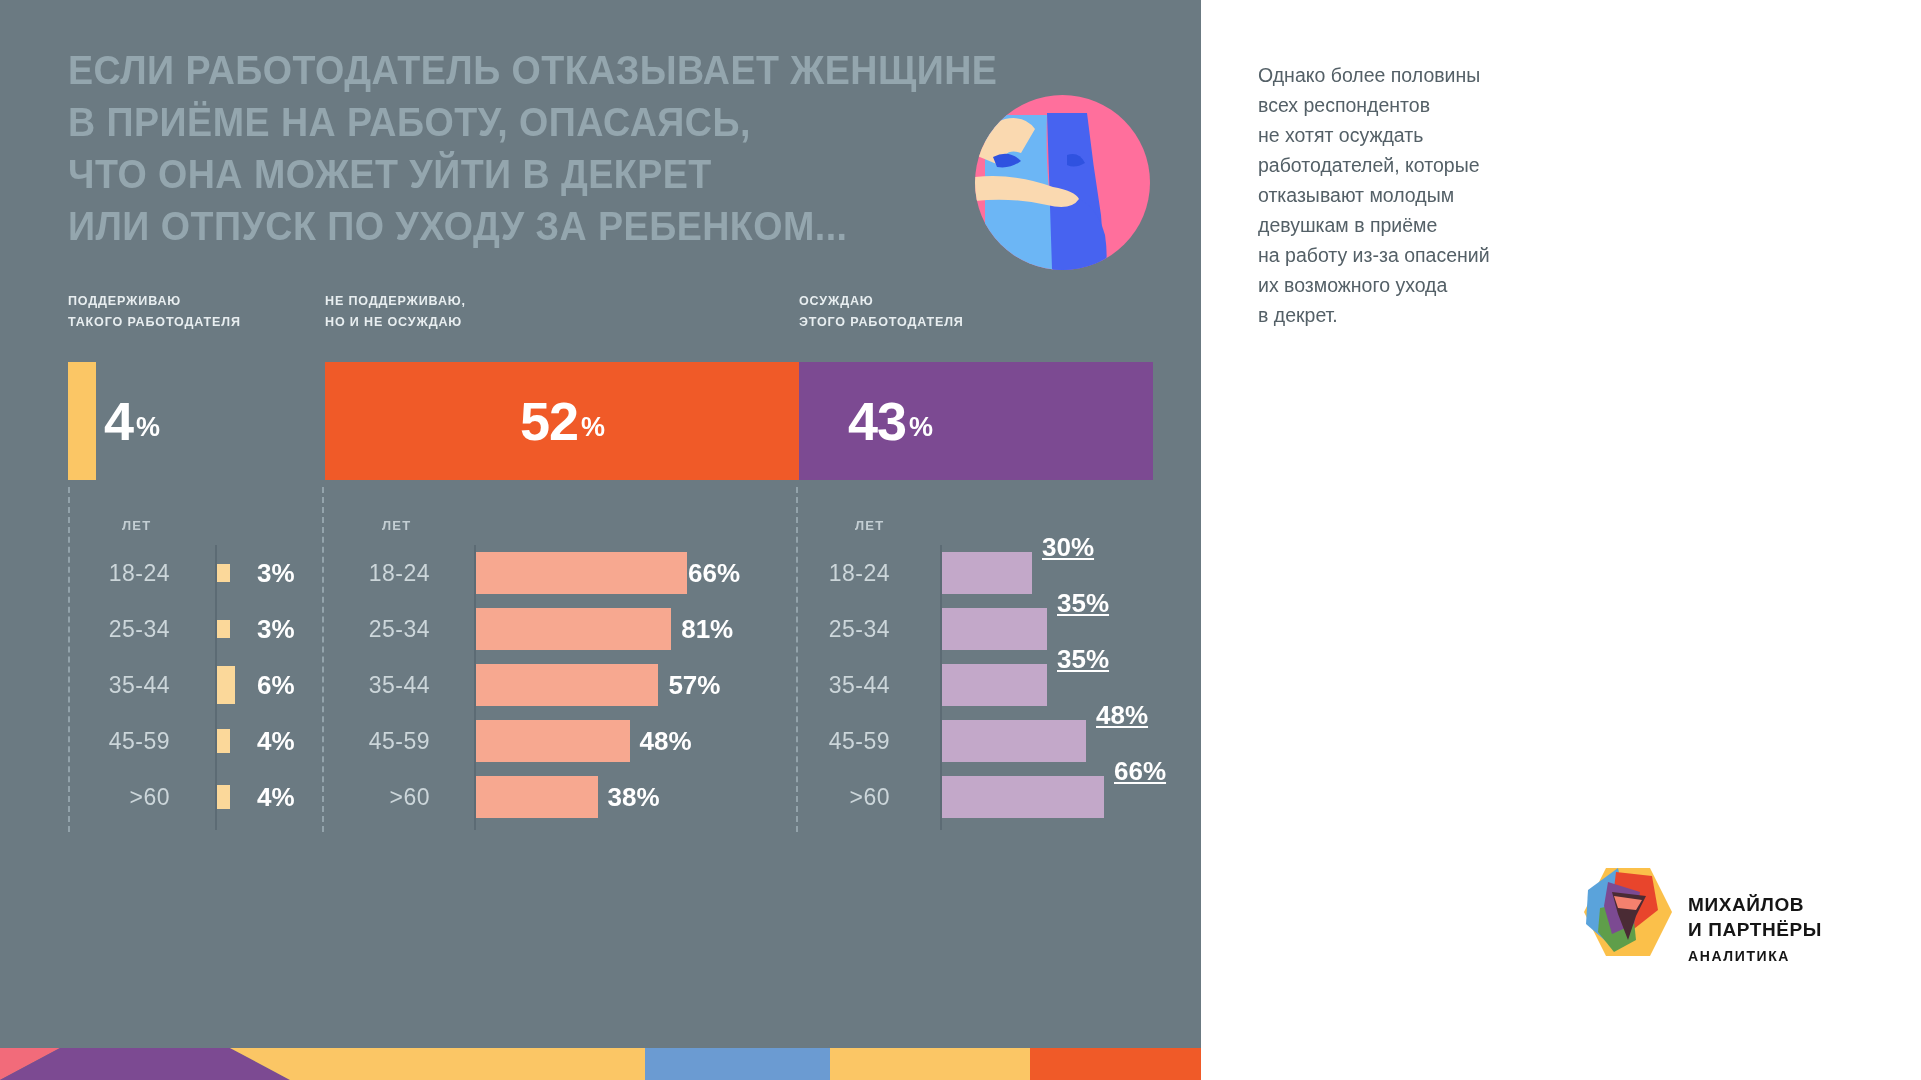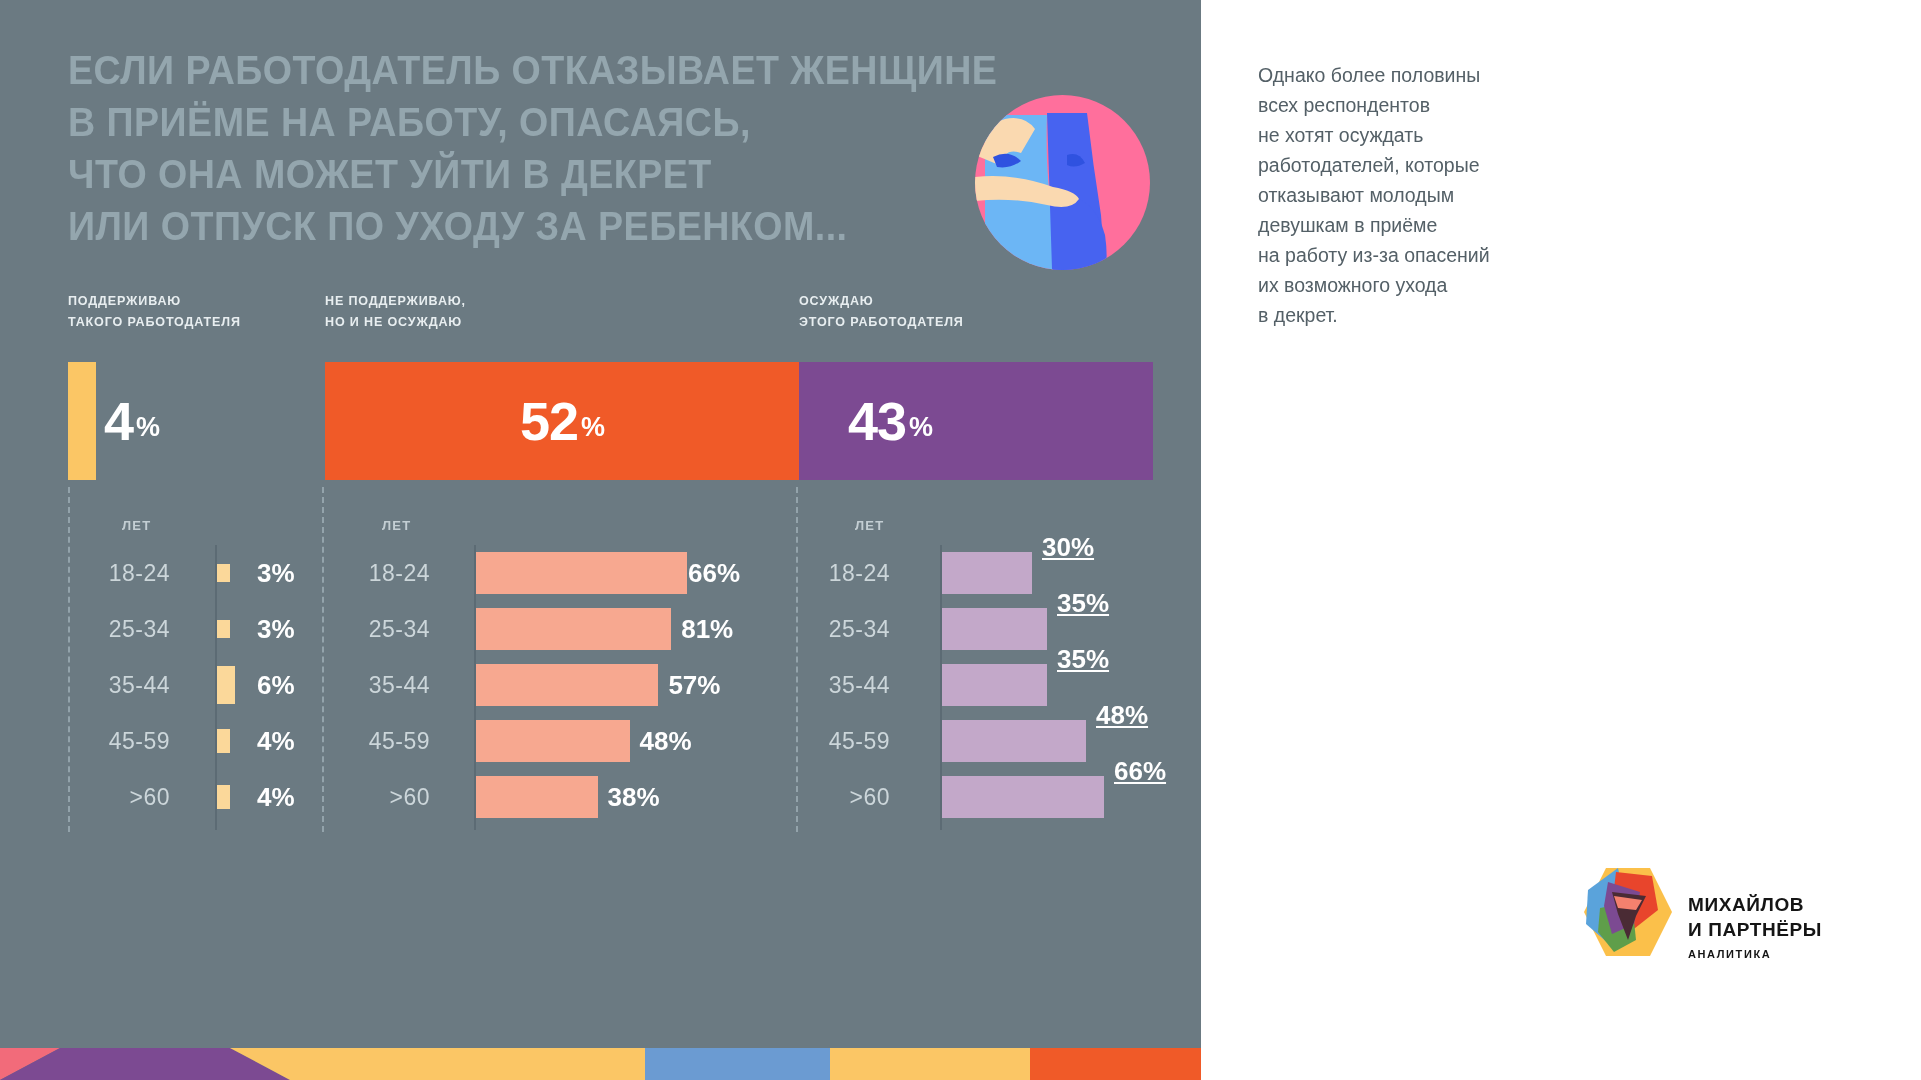--- a/index.html
+++ b/index.html
@@ -114,21 +114,21 @@
   #logo-mark { position:absolute; left:0; top:0; width:100px; height:100px; }
   #logo-text {
     position:absolute; left:110px; top:30px;
     color:#151515; font-weight:bold;
     font-size:19px; line-height:25px; letter-spacing:0.6px;
     text-transform:uppercase; white-space:pre-line;
   }
   #logo-sub {
     position:absolute; left:110px; top:86px;
     color:#151515; font-weight:bold;
-    font-size:11px; letter-spacing:1.6px; text-transform:uppercase;
+    font-size:14px; letter-spacing:1.6px; text-transform:uppercase;
   }
 
   
   #stripe { position:absolute; left:0; bottom:0; width:1201px; height:32px; }
 </style>
 </head>
 <body>
 
 <div id="panel">
 

